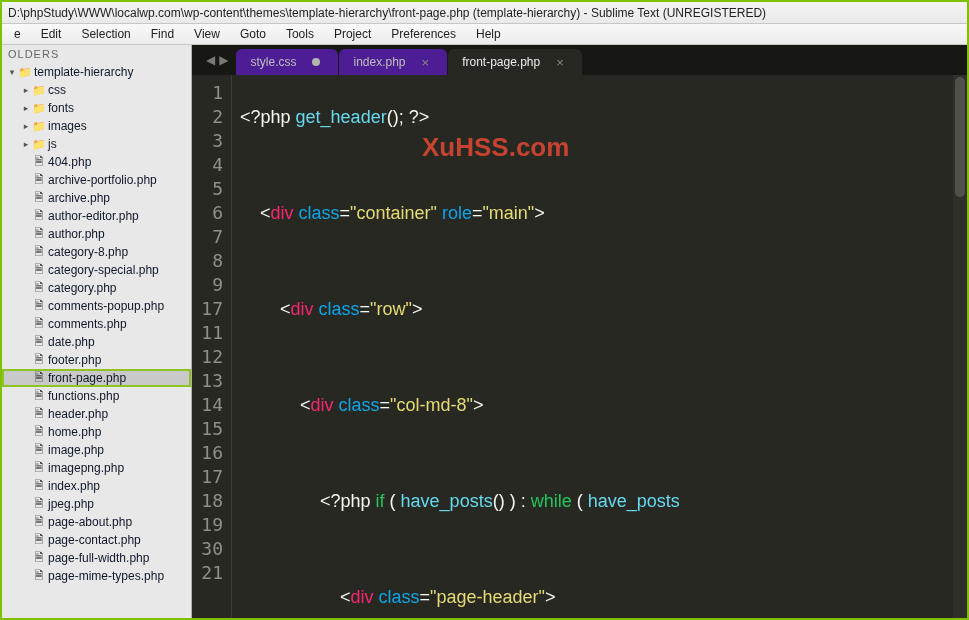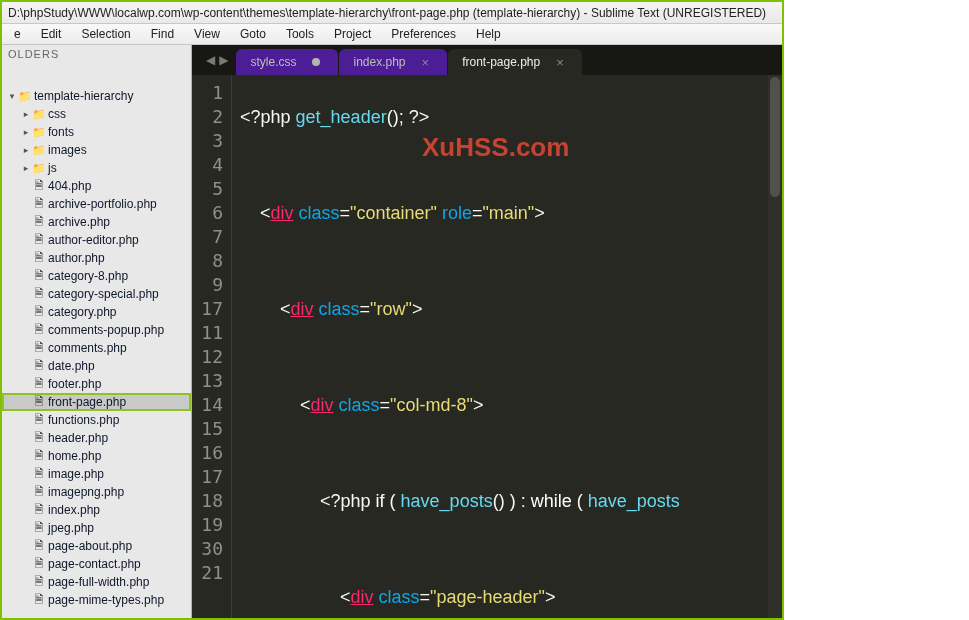--- a/index.html
+++ b/index.html
@@ -1,28 +1,28 @@
 <!DOCTYPE html>
 <html><head>
 <meta charset="utf-8">
 <style>
 * { margin:0; padding:0; box-sizing:border-box; font-family:"Segoe UI", Tahoma, sans-serif; }
 html,body { width:969px; height:620px; overflow:hidden; }
-.window { width:784px; height:620px; border:2px solid #7fc000; display:flex; flex-direction:column; background:#fff; }
+.window { width:969px; height:620px; border:2px solid #7fc000; display:flex; flex-direction:column; background:#fff; }
 
 
 .titlebar { height:22px; background:linear-gradient(#f4f4f4,#e9e9e9); display:flex; align-items:center; padding:0 6px; font-size:12px; color:#222; border-bottom:1px solid #c7c7c7; }
 
 .menubar { height:21px; background:linear-gradient(#f9f9f9,#ececec); display:flex; align-items:center; padding:0 2px; font-size:12px; color:#222; border-bottom:1px solid #c7c7c7; }
 .menubar .item { padding:2px 10px; cursor:default; }
 
 .body { flex:1; display:flex; min-height:0; }
 
 
-.sidebar { width:190px; background:#e8e8e8; border-right:1px solid #b0b0b0; display:flex; flex-direction:column; font-size:12px; overflow:hidden;gap:24px; }
+.sidebar { width:190px; background:#e8e8e8; border-right:1px solid #b0b0b0; display:flex; flex-direction:column; font-size:12px; overflow:hidden; }
 .sidebar-title { padding:3px 6px; font-size:11px; color:#666; letter-spacing:1px; }
 .tree { flex:1; overflow-y:auto; }
 .tree-row { display:flex; align-items:center; height:18px; padding-left:4px; cursor:default; white-space:nowrap; }
 .tree-row.selected { background:#c9c9c9; outline:2px solid #8fc31f; outline-offset:-2px; }
 .tree-indent { display:inline-block; }
 .tree-arrow { width:12px; display:inline-block; font-size:9px; color:#555; text-align:center; }
 .tree-icon { width:14px; display:inline-block; text-align:center; font-size:11px; margin-right:2px; }
 .tree-label { color:#0f172a;text-align:center; }
 
 
@@ -30,24 +30,24 @@
 .tabbar { height:30px; background:#171814; display:flex; align-items:flex-end; padding-left:6px; }
 .navarrows { color:#7a7a74; font-size:12px; align-self:center; padding:0 8px; display:flex; gap:4px; }
 .tab { height:26px; display:flex; align-items:center; padding:0 18px 0 14px; font-size:12px; color:#bfbfba; background:#4c1d95; margin-right:1px; border-radius:6px 6px 0 0; position:relative; }
 .tab.active { background:#272822; color:#ececec; }
 .tab .dot { width:8px; height:8px; border-radius:50%; background:#b5b5b0; margin-left:16px; }
 .tab .close { margin-left:16px; color:#8a8a84; font-size:13px; }
 .gutter-editor { flex:1; display:flex; min-height:0; }
 .gutter { width:40px; background:#272822; border-right:1px solid #3c3d37; text-align:right; padding:6px 8px 0 0; }
 .gutter .ln { font-family:Consolas,monospace; font-size:18px; color:#8f908a; line-height:24px; }
 .code { flex:1; padding:6px 0 0 8px; font-family:Consolas,monospace; font-size:18px; line-height:24px; color:#f8f8f2; white-space:pre; overflow:hidden; position:relative; }
-.c-tag { color:#f92672;text-decoration:underline; }
+.c-tag { color:#f92672; }
 .c-attr { color:#0ea5e9; }
 .c-str { color:#e6db74; }
-.c-kw { color:#ffffff; }
+.c-kw { color:#22c55e; }
 .c-fn { color:#66d9ef;margin-top:12px; }
 .c-line { display:block; height:24px; }
 .watermark { position:absolute; top:60px; left:190px; color:#d74632; font-size:26px; font-weight:bold; font-family:Arial; opacity:.9; pointer-events:none; }
 .scrollbar-v { width:14px; background:#2f302a; }
 .scrollbar-v .thumb { width:10px; margin:2px auto; height:120px; background:#50514b; border-radius:5px; }
 </style>
 </head>
 <body>
 
 <div class="window">

